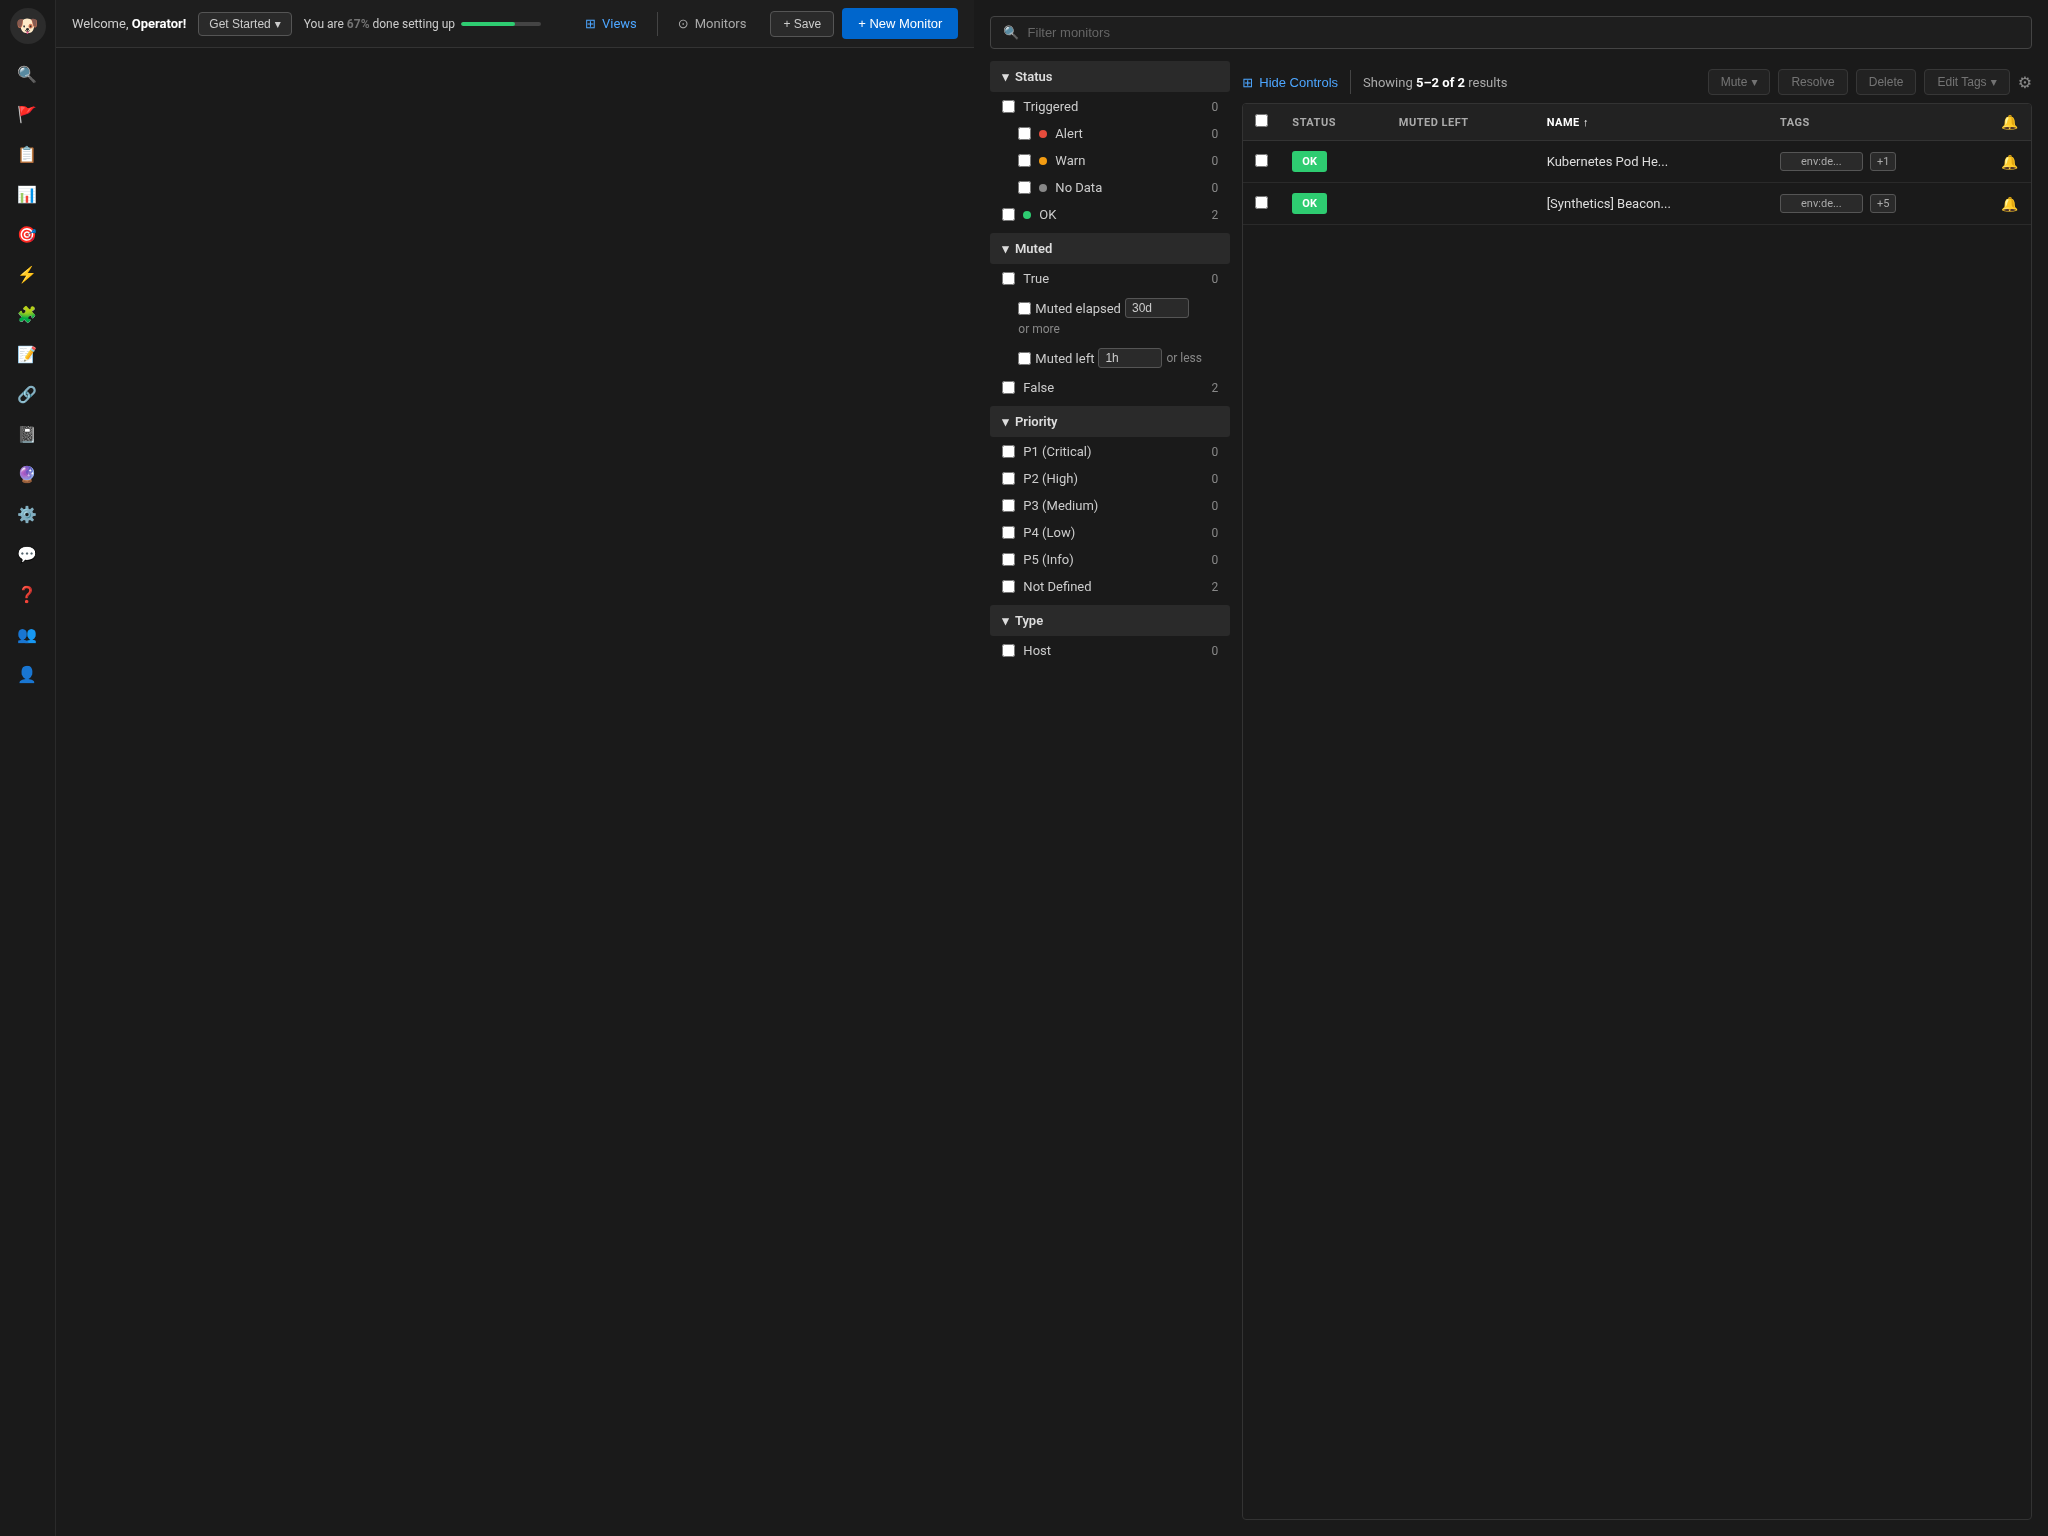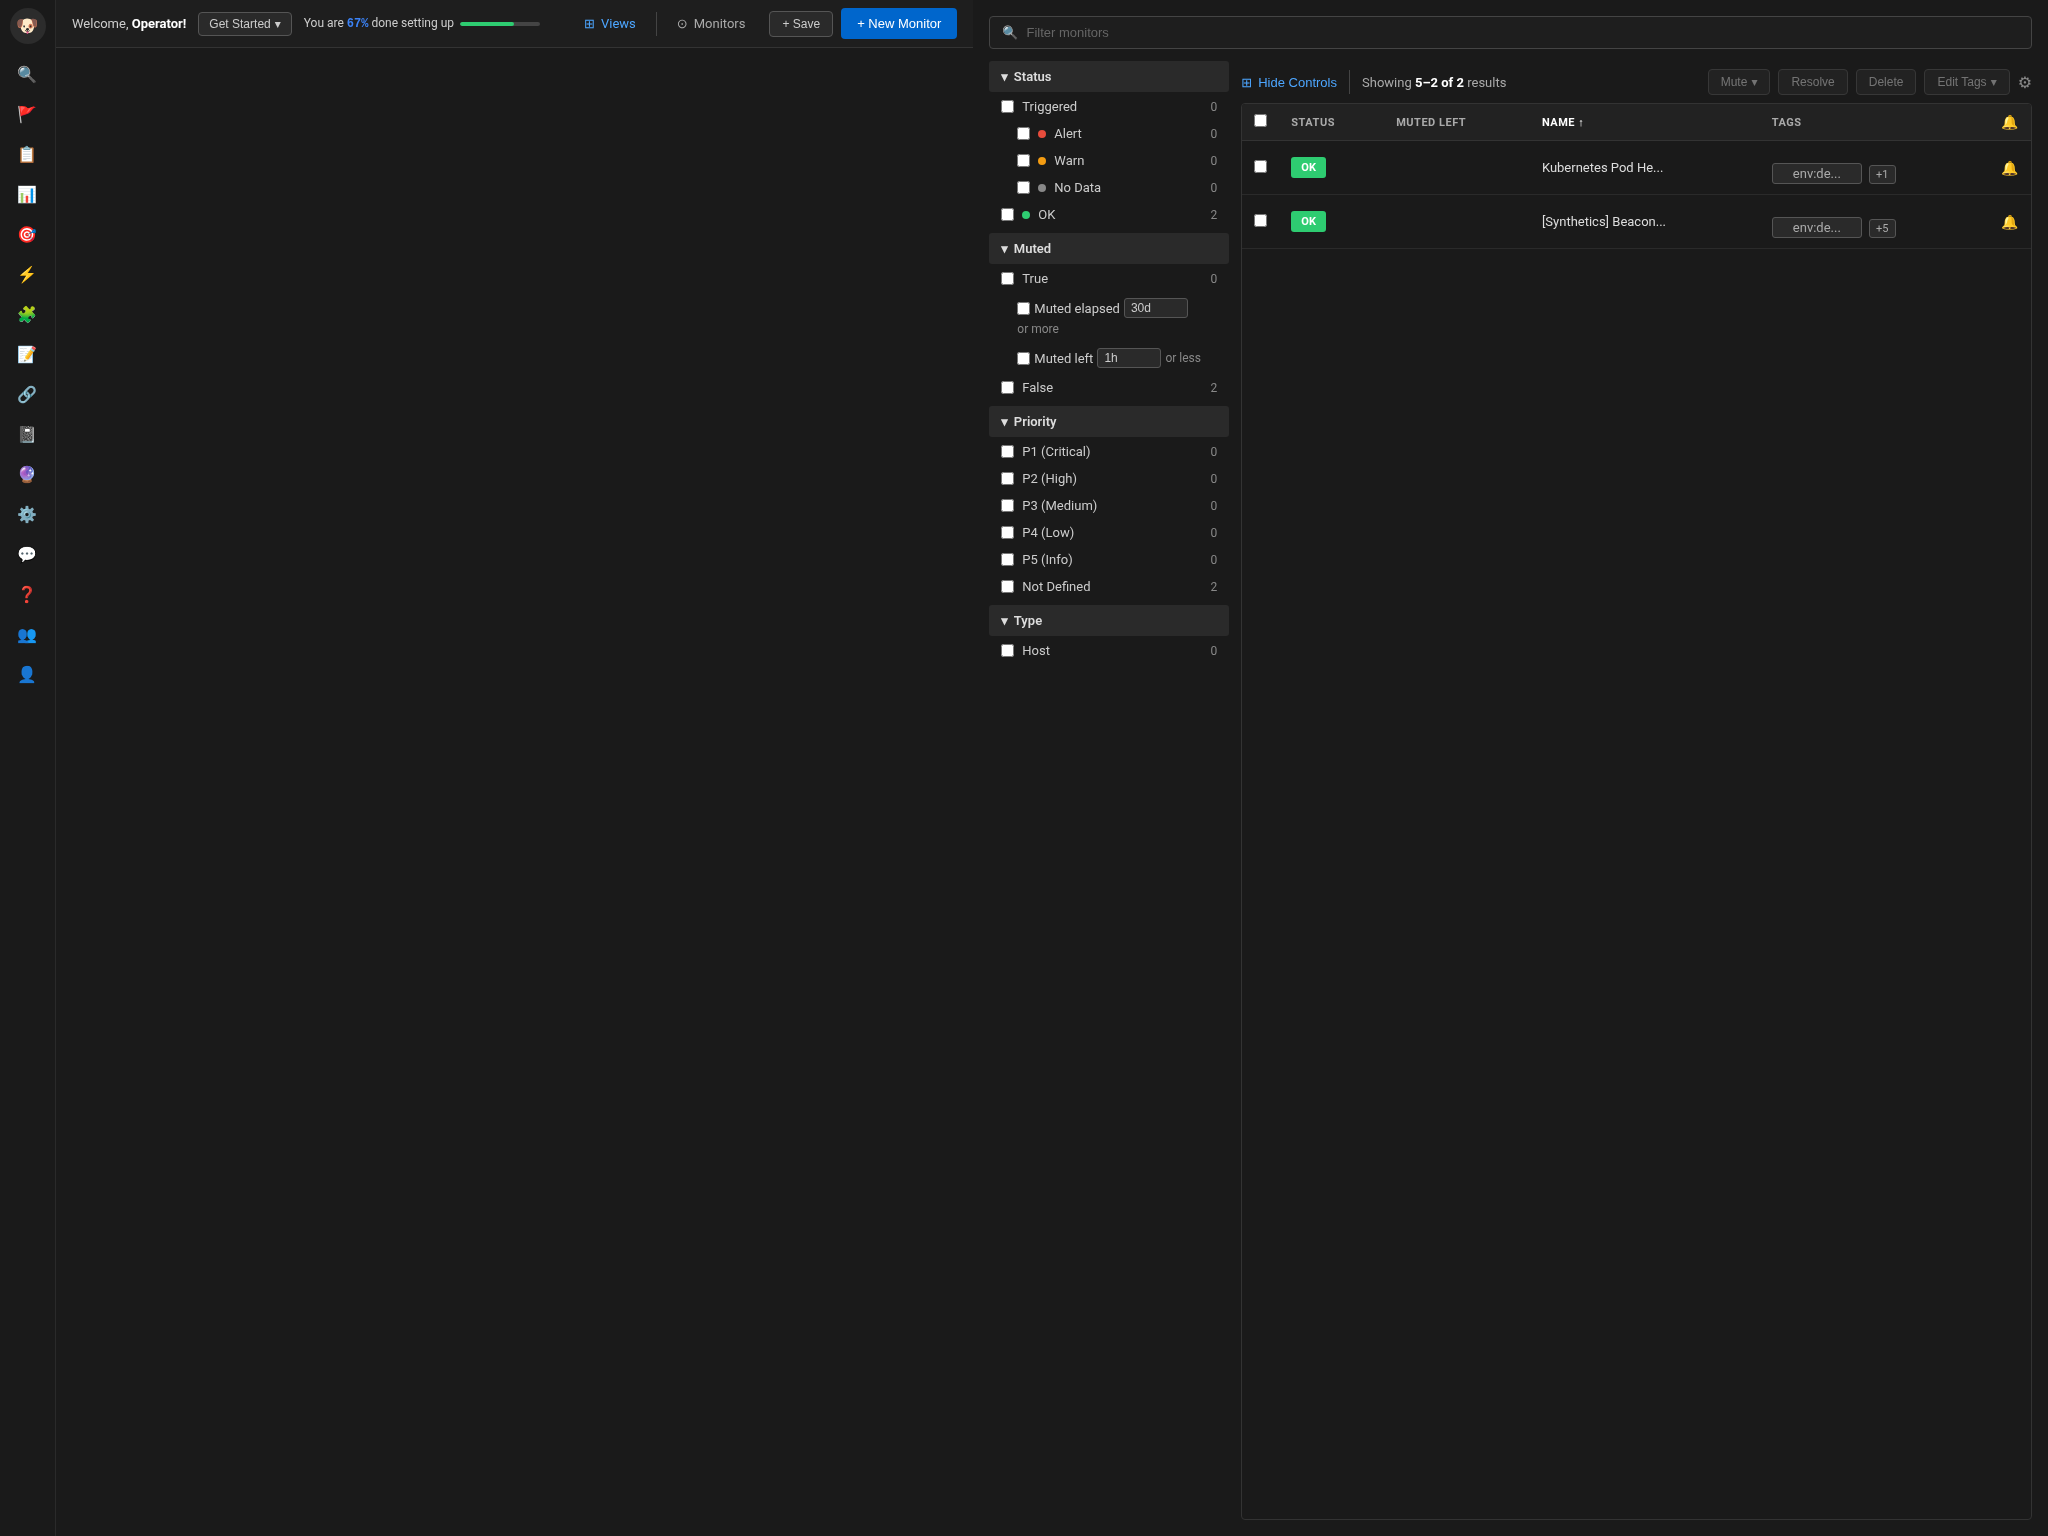--- a/index.html
+++ b/index.html
@@ -77,21 +77,21 @@
       align-items: center;
       gap: 4px;
       font-size: 12px;
     }
     .progress-area {
       display: flex;
       align-items: center;
       gap: 6px;
     }
     .progress-text { color: #ccc; font-size: 12px; }
-    .progress-text strong { color: #3b82f6; font-family: Liberation Mono, monospace; }
+    .progress-text strong { color: #737373; }
     .progress-bar-wrap {
       width: 80px;
       height: 4px;
       background: #444;
       border-radius: 2px;
       overflow: hidden;
     }
     .progress-bar-fill {
       height: 100%;
       background: #2ecc71;
@@ -357,24 +357,23 @@
       padding: 4px 10px;
       border-radius: 3px;
       display: inline-block;
     }
     .tag-badge {
       background: #2a2a2a;
       border: 1px solid #555;
       color: #aaa;
       padding: 2px 20px;
       border-radius: 3px;
-      font-size: 13px;
+      font-size: 11px;
       display: inline-block;
       margin-right: 4px;
-      margin-top: 12px;
     }
     .plus-badge {
       background: #2a2a2a;
       border: 1px solid #555;
       color: #aaa;
       padding: 2px 6px;
       border-radius: 3px;
       font-size: 11px;
       display: inline-block;
     }

